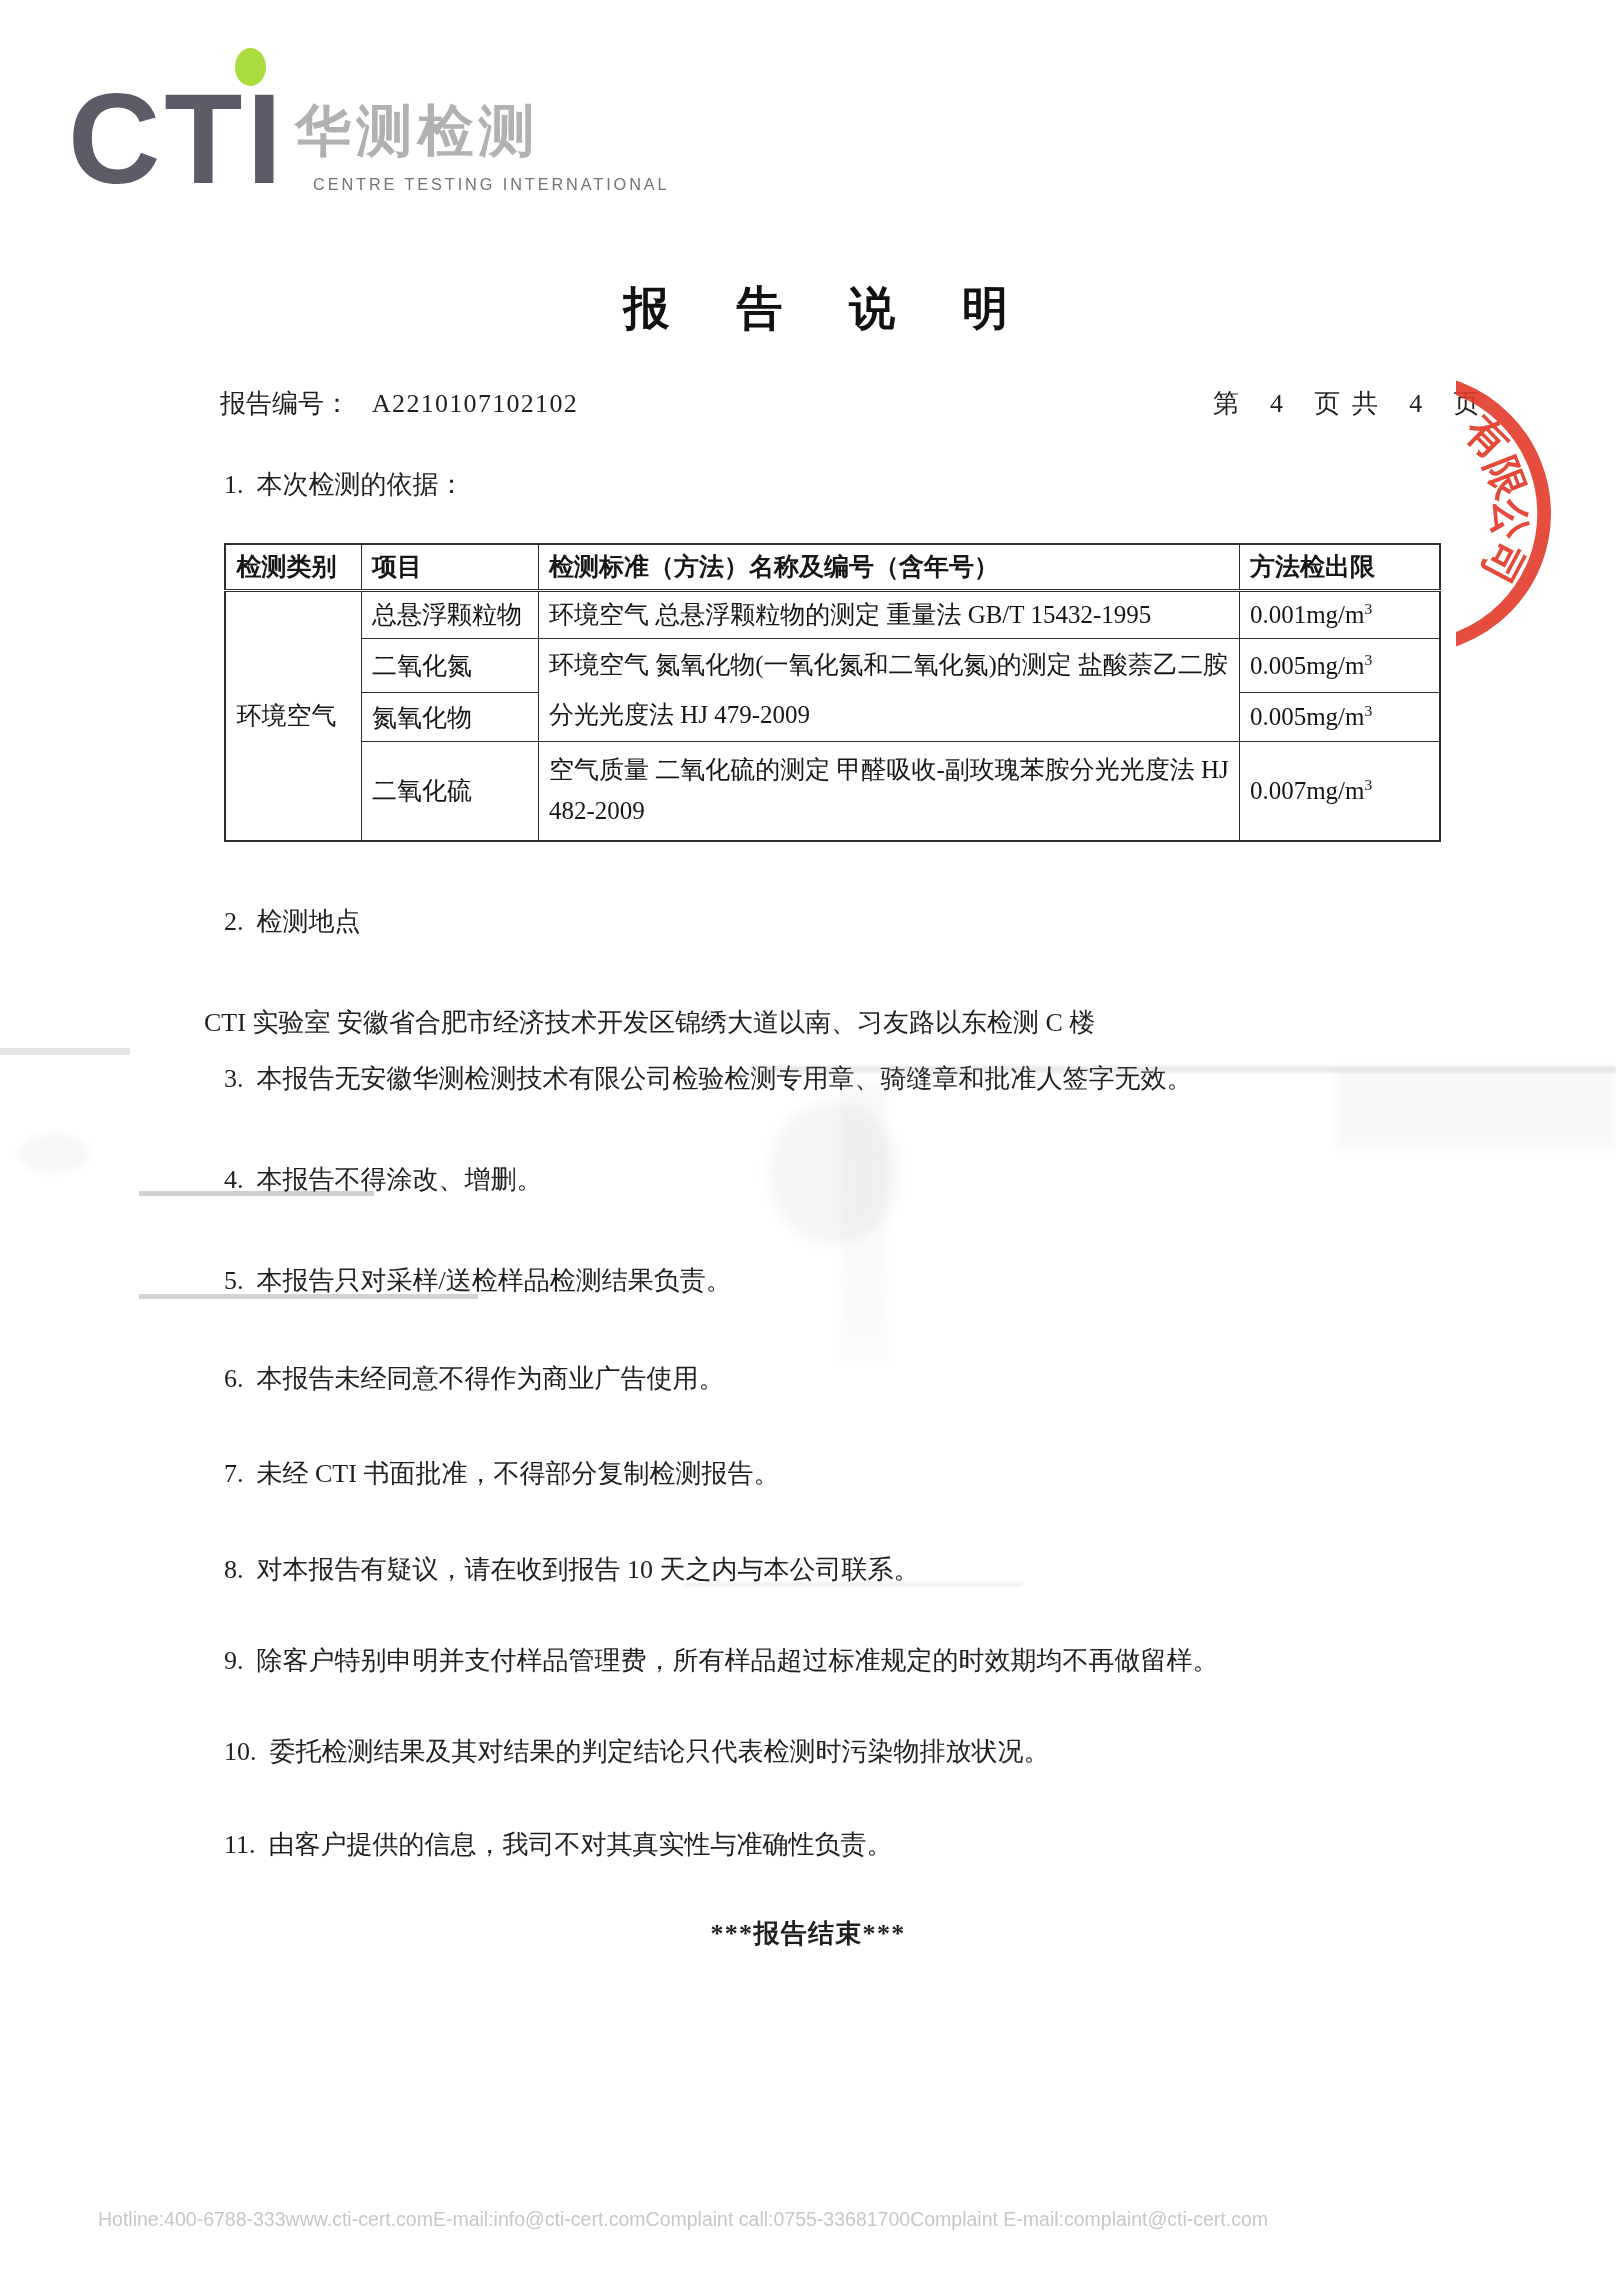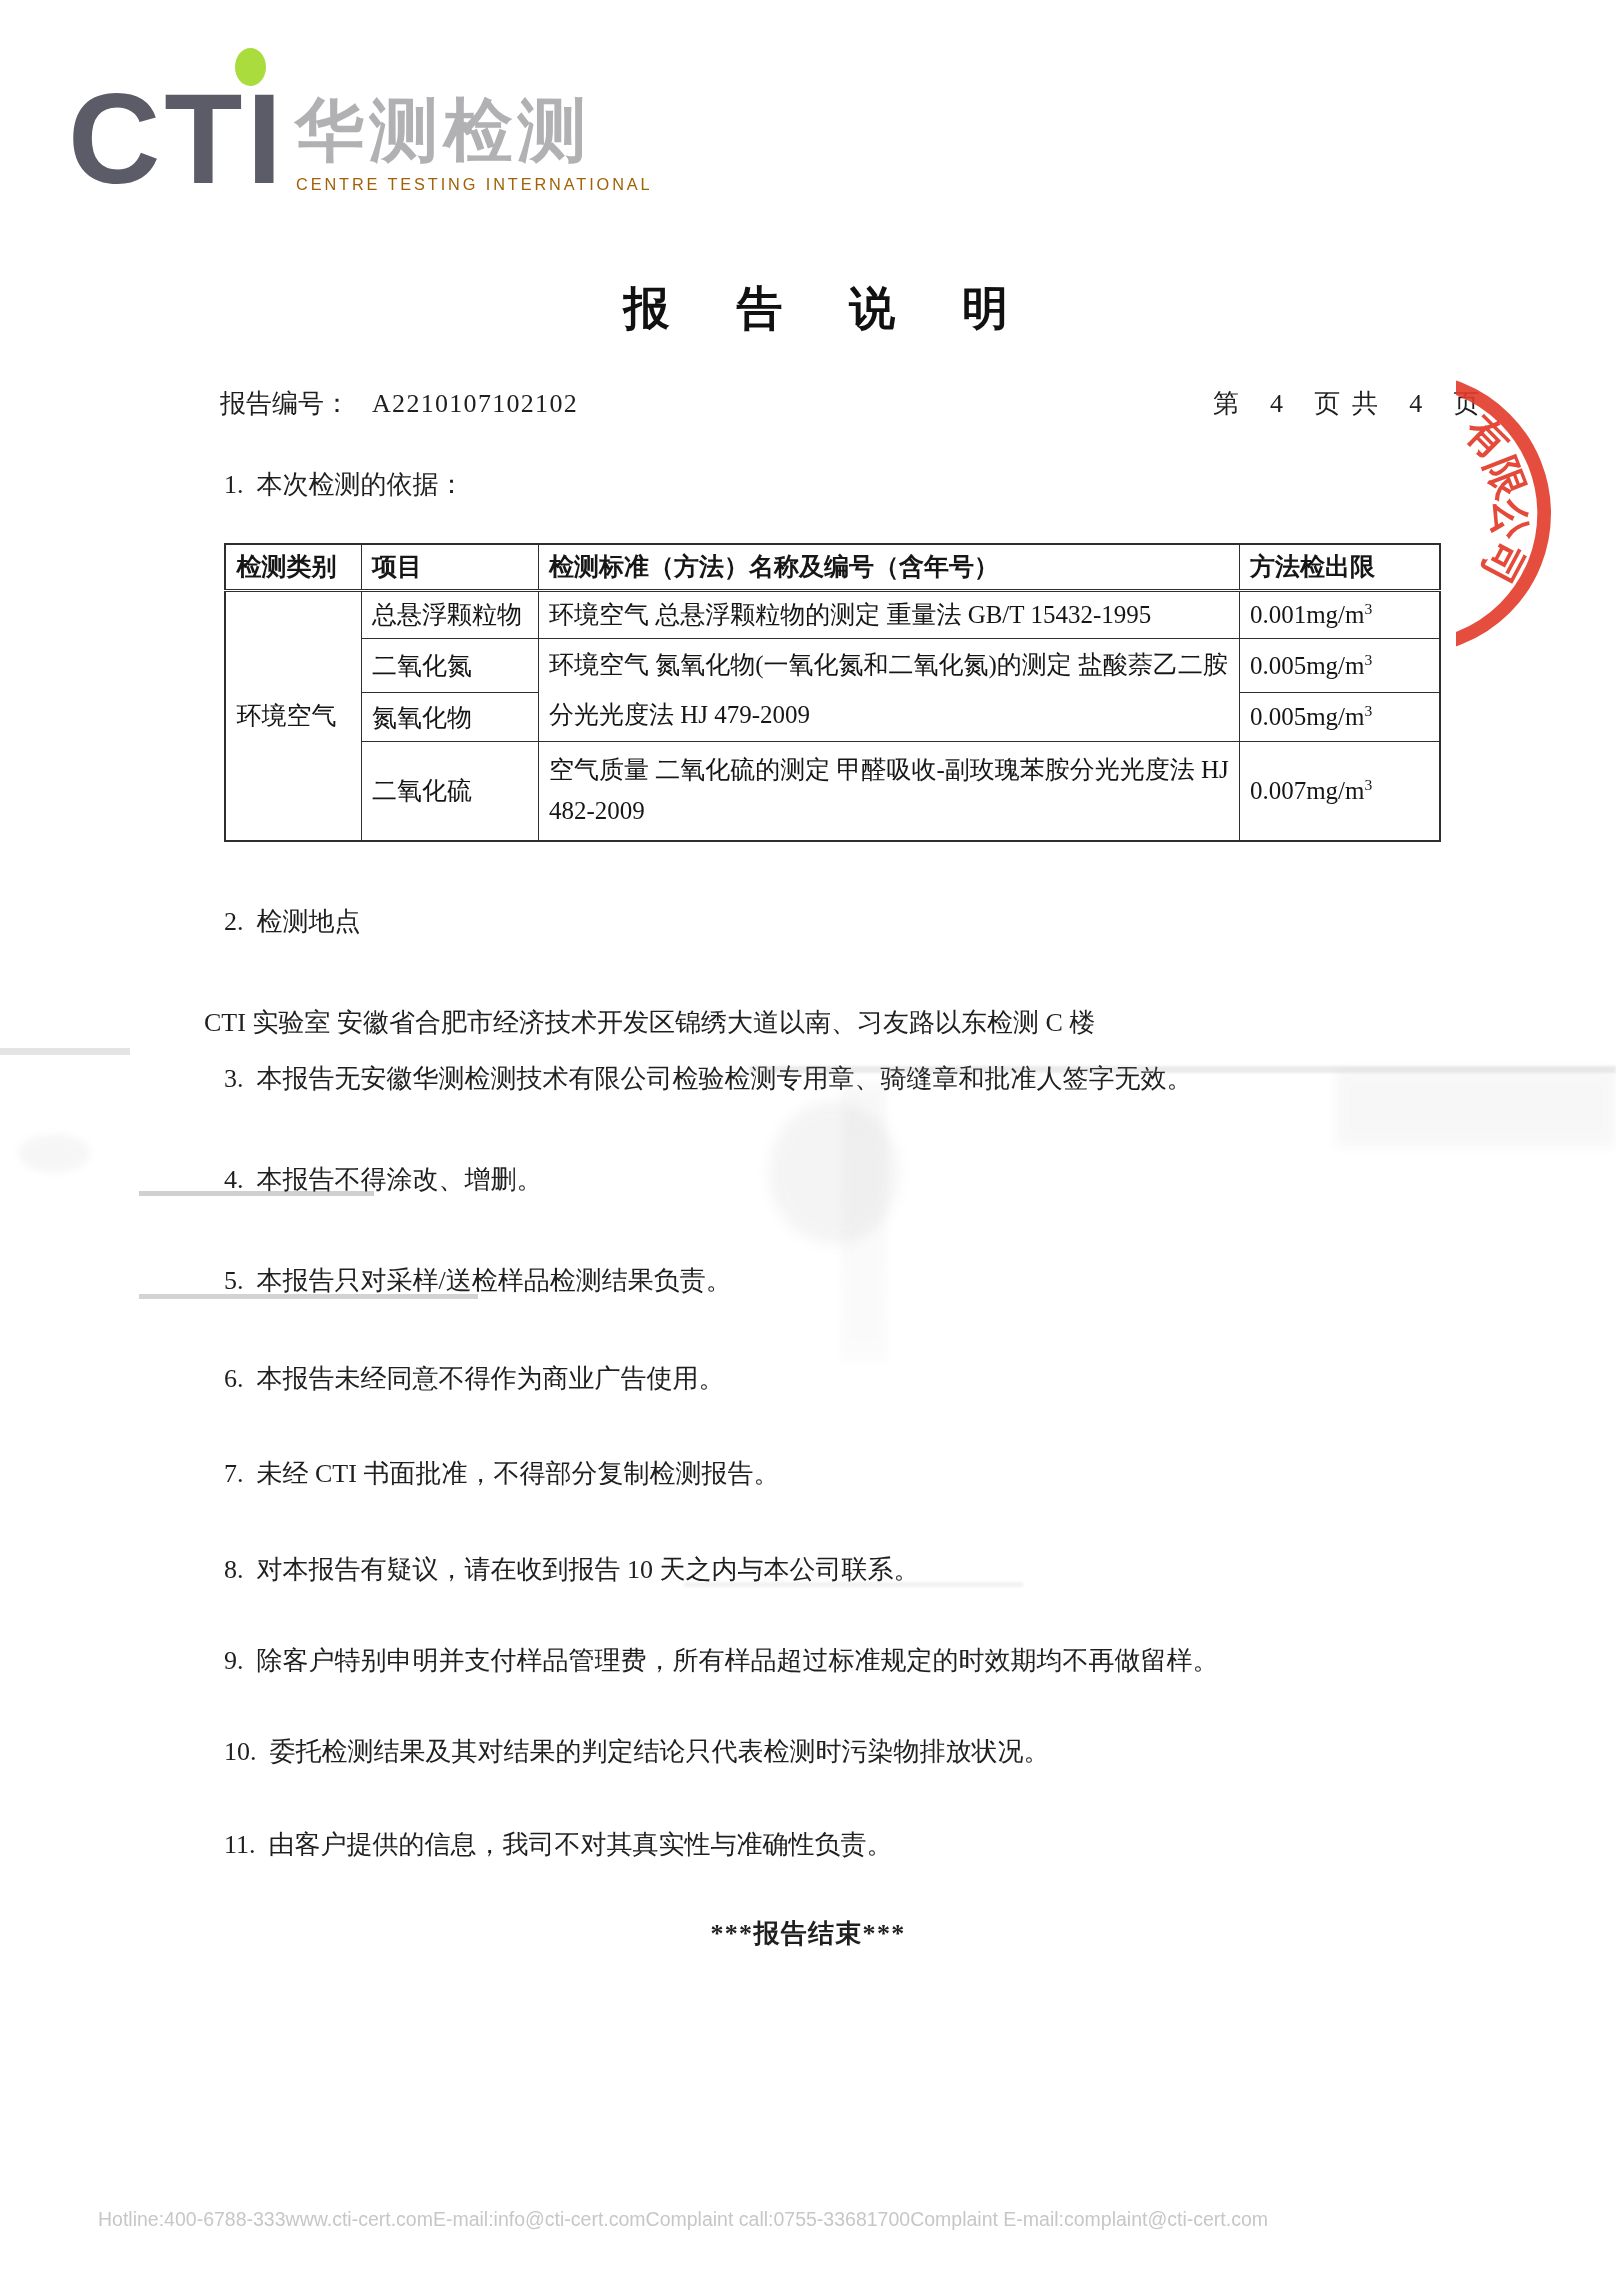--- a/index.html
+++ b/index.html
@@ -12,26 +12,26 @@
 
   
   .logo-cti{
     left:68px;top:77px;font-family:"Liberation Sans","DejaVu Sans",sans-serif;
     font-size:128px;line-height:124px;font-weight:900;letter-spacing:3.9px;color:#5c5c69;
   }
   .logo-dot{
     left:235px;top:48px;width:31px;height:38px;border-radius:50%;background:#aadc3e;
   }
   .logo-cn{
-    left:295px;top:95px;font-size:69px;line-height:72px;font-weight:600;
+    left:295px;top:95px;font-size:56px;line-height:72px;font-weight:600;
     letter-spacing:5.2px;color:#b1b1b4;
   }
   .logo-tagline{
-    left:296px;top:175px;font-family:"Liberation Sans","DejaVu Sans",sans-serif;
-    font-size:16.3px;letter-spacing:2.9px;color:#a16207;
+    left:313px;top:175px;font-family:"Liberation Sans","DejaVu Sans",sans-serif;
+    font-size:16.3px;letter-spacing:2.9px;color:#737373;
   }
 
   
   .title{
     left:0;right:0;top:278px;text-align:center;font-size:46px;font-weight:bold;
     letter-spacing:10.4px;color:#111;transform:translateX(13px);
   }
   .meta-left{left:220px;top:386px;font-size:26px;}
   .meta-left .no{margin-left:22px;letter-spacing:1.3px;}
   .meta-right{right:134px;top:386px;font-size:26px;letter-spacing:2.6px;margin-left:16px;}

